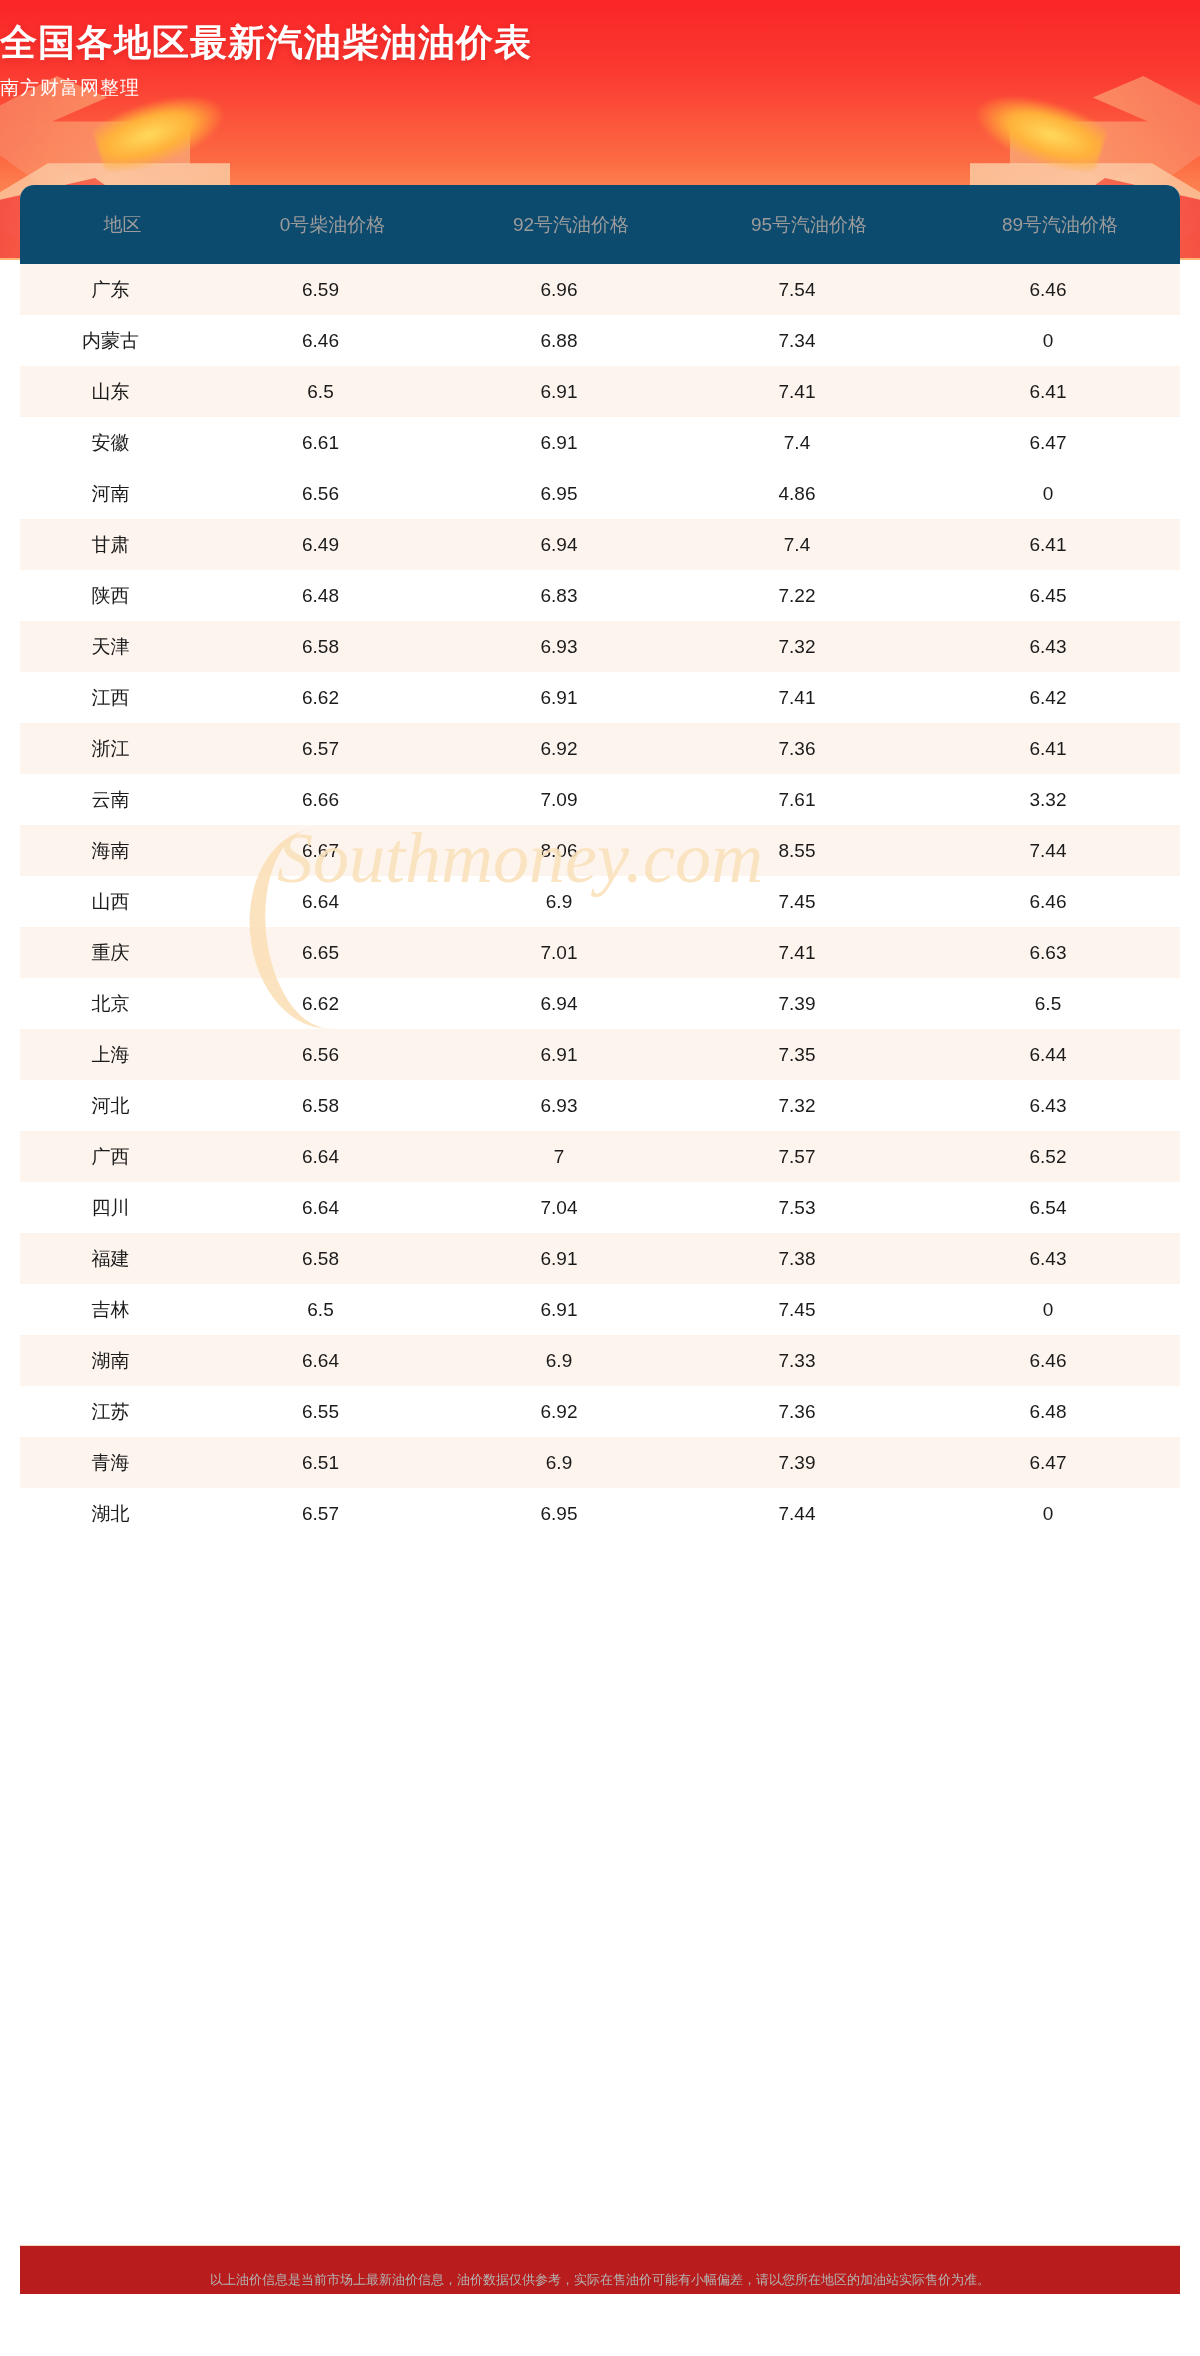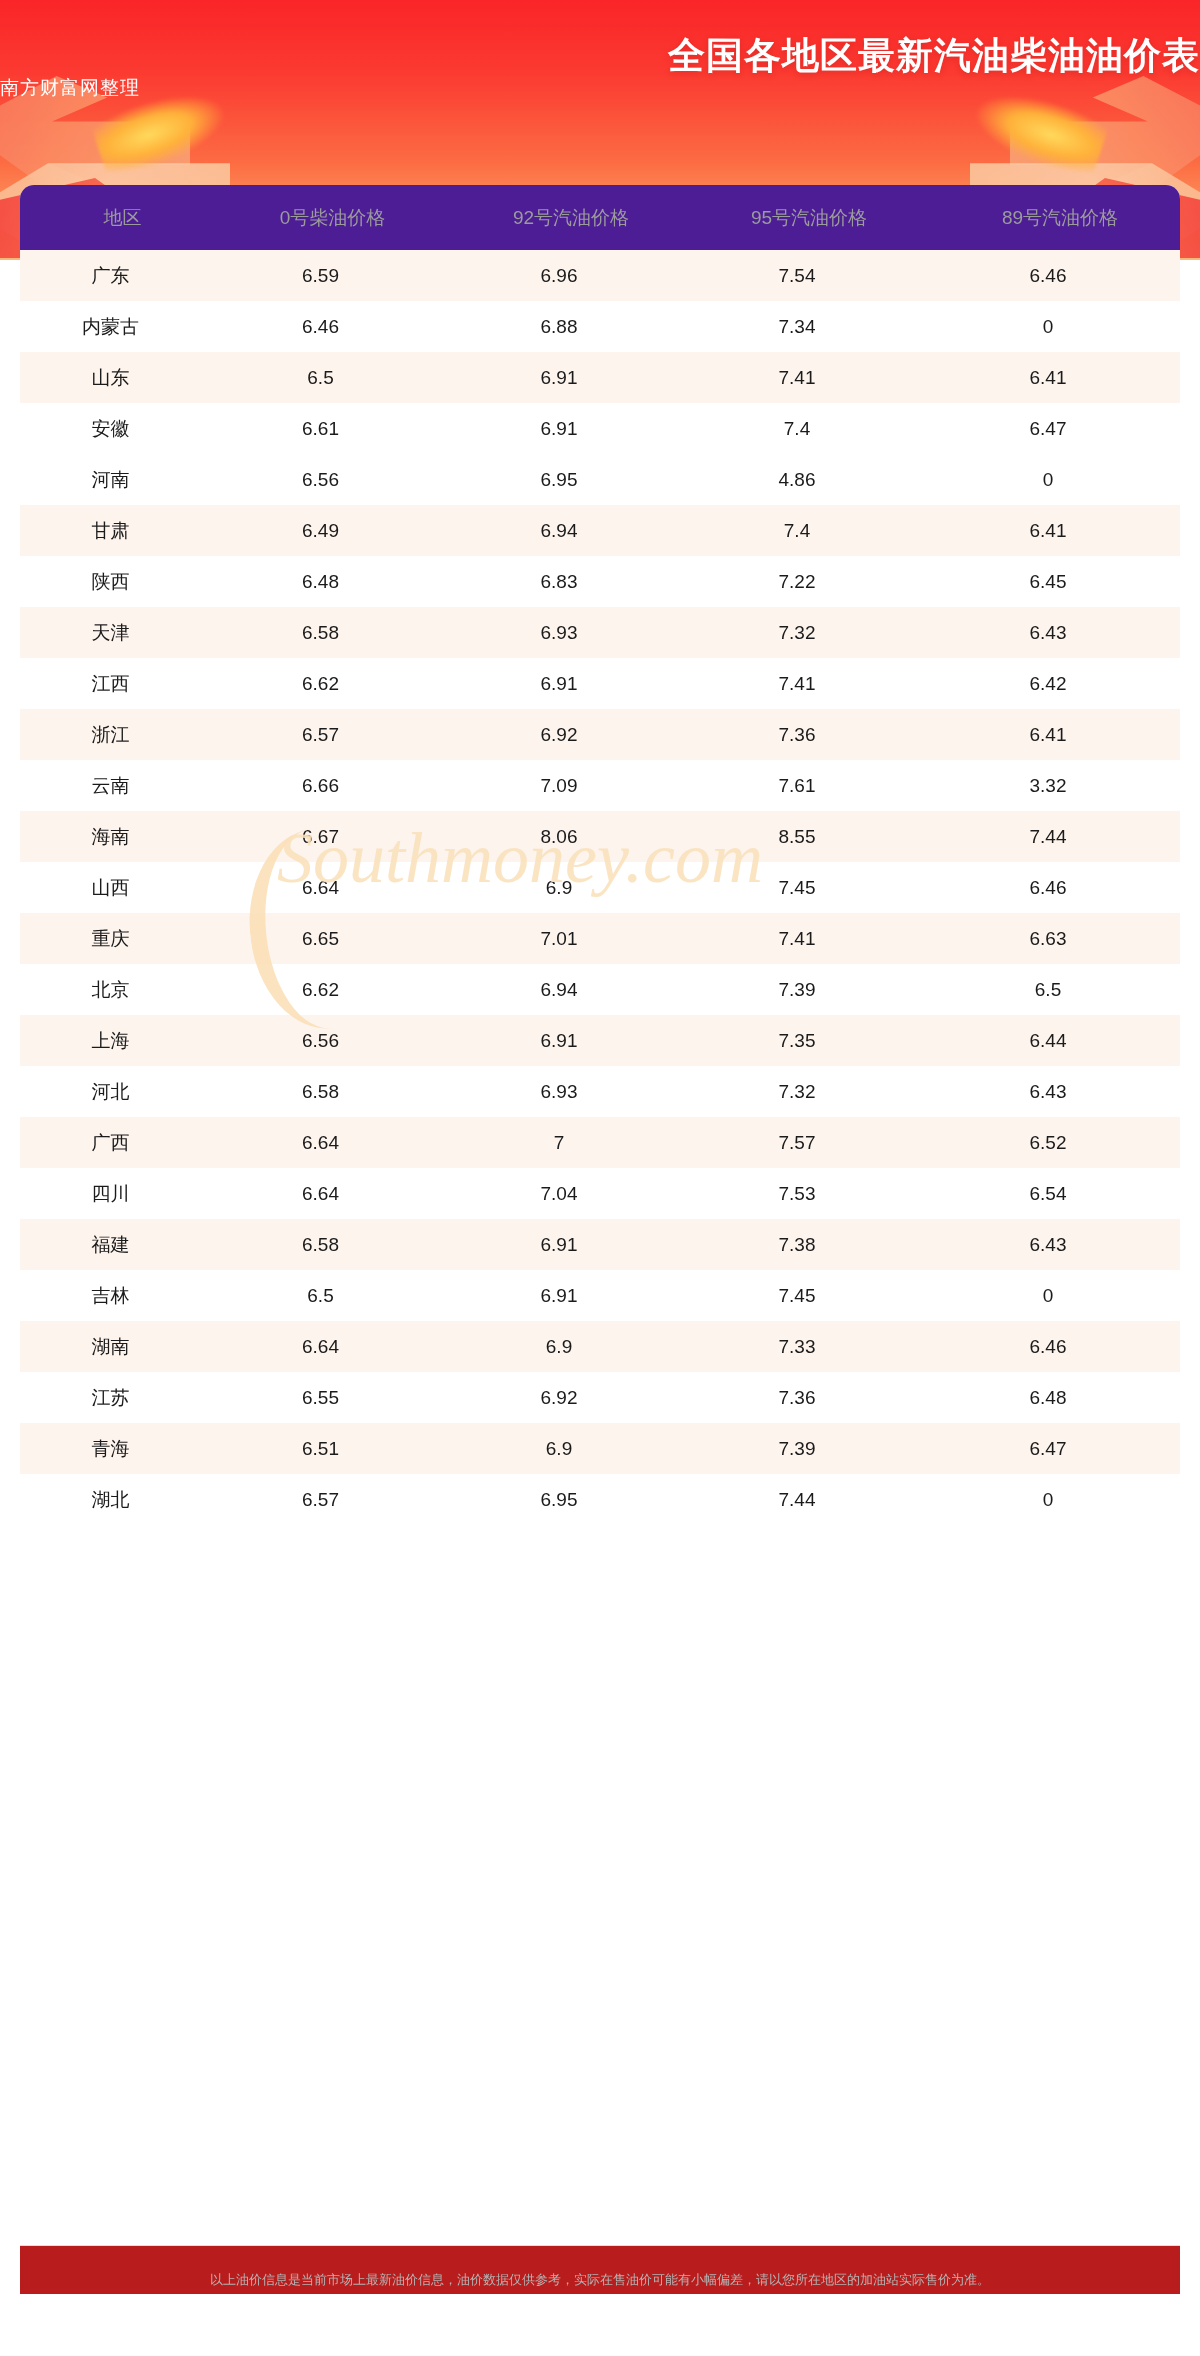--- a/index.html
+++ b/index.html
@@ -63,25 +63,24 @@
     opacity:.9;
   }
   .sparkR{
     right:96px; top:100px; width:130px; height:62px;
     background:radial-gradient(ellipse at 60% 50%,#ffd95c 0%,#ffb13a 40%,rgba(255,140,60,0) 72%);
     transform:rotate(18deg); filter:blur(1.5px);
   }
 
   .banner-title{
     position:absolute; left:0; right:0; top:18px;
-    text-align:right; color:#ffffff;
+    text-align:left; color:#ffffff;
     font-size:37px; font-weight:bold; letter-spacing:1px;
     text-shadow:0 2px 6px rgba(180,20,20,.33);
     z-index:5;
-    margin-top:13px;
   }
   .banner-sub{
     position:absolute; left:0; right:0; top:75px;
     text-align:left; color:#ffffff;
     font-size:19px; letter-spacing:1px; z-index:5;
   }
 
   
   .card{
     position:absolute; left:20px; top:185px; width:1160px;
@@ -106,23 +105,23 @@
     border-left:16px solid rgba(250,222,180,.85);
     border-radius:60% 0 0 60%/50% 0 0 50%;
     transform:rotate(-6deg);
   }
 
   table{ width:100%; border-collapse:collapse; table-layout:fixed; }
   col.c0{width:181px;} col.c1{width:239px;} col.c2{width:238px;}
   col.c3{width:238px;} col.c4{width:264px;}
 
   thead th{
-    height:65px; font-size:19px; font-weight:normal;
+    height:79px; font-size:19px; font-weight:normal;
     color:#9b9b9b; text-align:center; vertical-align:middle;
-    background:#4c1d95;
+    background:#0c4a6e;
     padding-left:24px;
   }
   tbody td{
     height:51px; font-size:19px; color:#1b1b1b;
     text-align:center; vertical-align:middle;
   }
   tbody tr.odd td{ background:#fdf4ee; }
   tbody tr.even td{ background:#ffffff; }
   tbody td.region{ color:#1b1b1b; }
 

